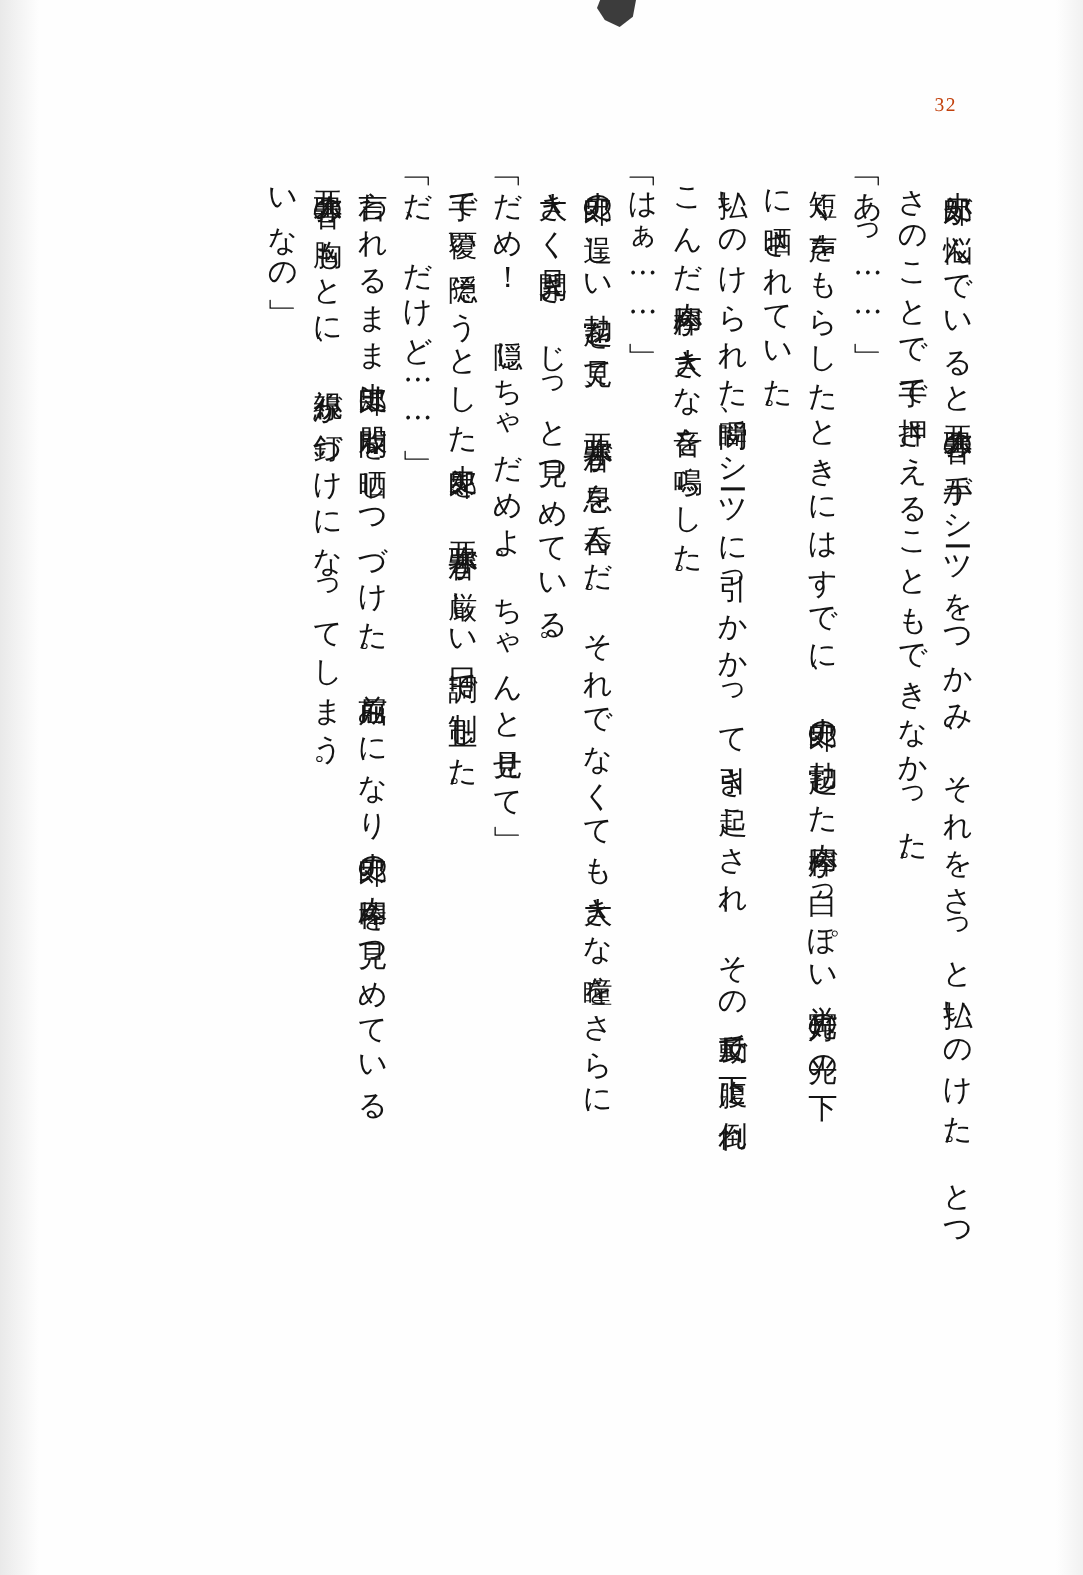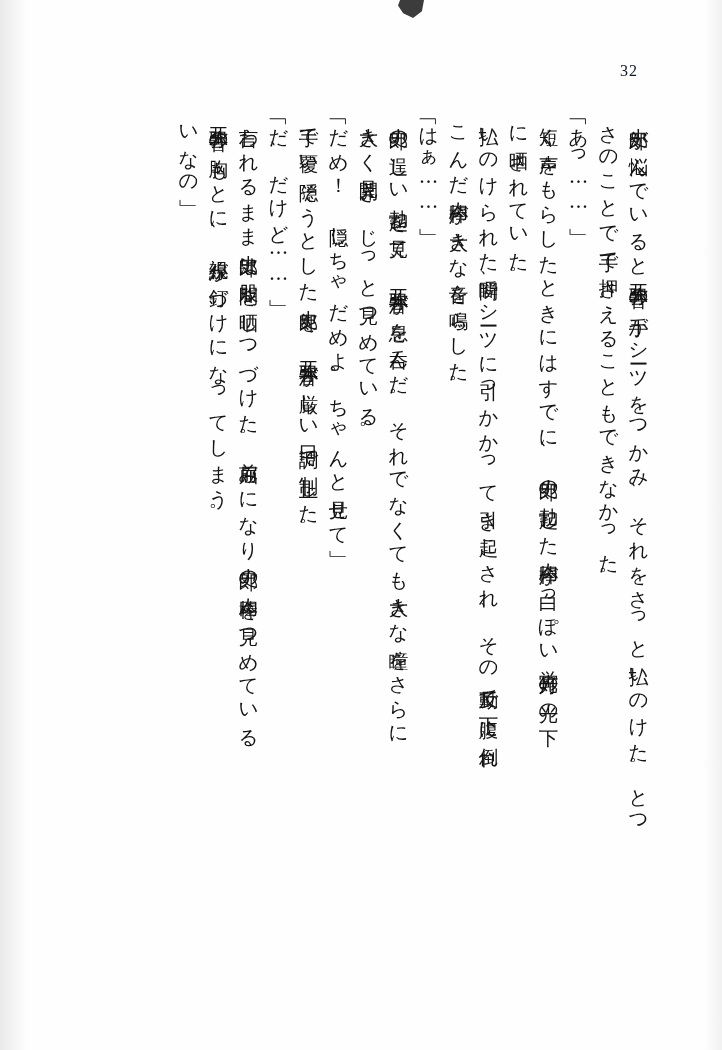--- a/index.html
+++ b/index.html
@@ -49,23 +49,23 @@
     height: 18px;
     background: #2b2b2b;
     clip-path: polygon(8% 0%, 100% 0%, 92% 62%, 58% 100%, 20% 74%, 0% 30%);
     opacity: 0.92;
   }
 
   .page-number {
     position: absolute;
     top: 62px;
     right: 84px;
-    font-size: 16px;
+    font-size: 13px;
     letter-spacing: 1px;
-    color: #0f172a;
+    color: #c2410c;
   }
 
   
   .text-block {
     position: absolute;
     top: 112px;
     right: 74px;
     left: 80px;
     height: 840px;
     display: flex;

